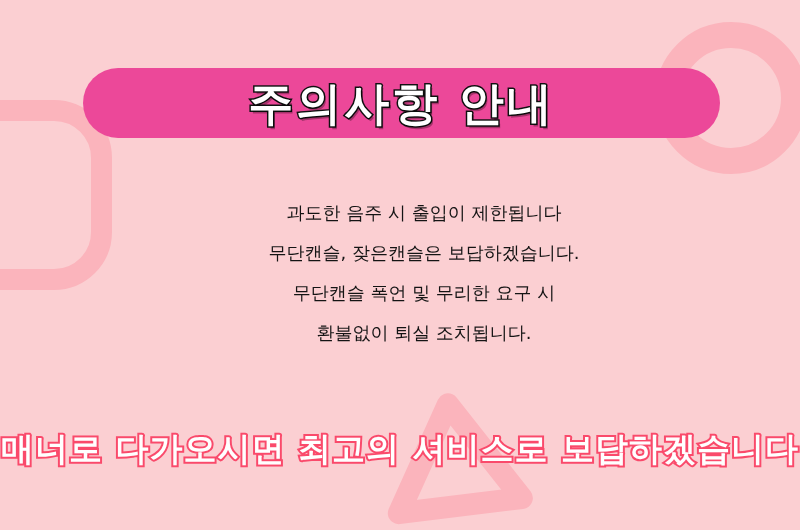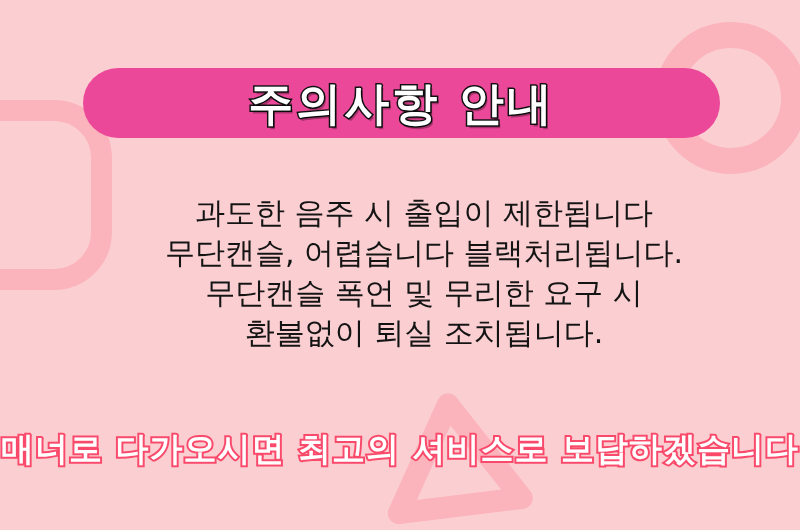--- a/index.html
+++ b/index.html
@@ -93,21 +93,21 @@
   .body-block {
     position: absolute;
     left: 0;
     top: 193px;
     width: 800px;
     text-align: center;
   }
 
   .body-line {
     font-family: "DejaVu Sans", sans-serif;
-    font-size: 30px;
+    font-size: 18px;
     font-weight: normal;
     color: #141414;
     line-height: 40px;
     white-space: nowrap;
     margin-left: 48px;
   }
 
   
   .footer-block {
     position: absolute;
@@ -143,21 +143,21 @@
       <path d="M76 16 L138 118 L14 118 Z" fill="none" stroke="#fbb4bc" stroke-width="22" stroke-linejoin="round"></path>
     </svg>
   </div>
 
   <div class="banner">
     <div class="banner-title">주의사항 안내</div>
   </div>
 
   <div class="body-block">
     <div class="body-line">과도한 음주 시 출입이 제한됩니다</div>
-    <div class="body-line">무단캔슬, 어렵습니다 블랙처리됩니다.</div>
+    <div class="body-line">무단캔슬, 잦은캔슬은 보답하겠습니다.</div>
     <div class="body-line">무단캔슬 폭언 및 무리한 요구 시</div>
     <div class="body-line">환불없이 퇴실 조치됩니다.</div>
   </div>
 
   <div class="footer-block">
     <div class="footer-line">매너로 다가오시면 최고의 셔비스로 보답하겠습니다</div>
   </div>
 
 </div>
 

